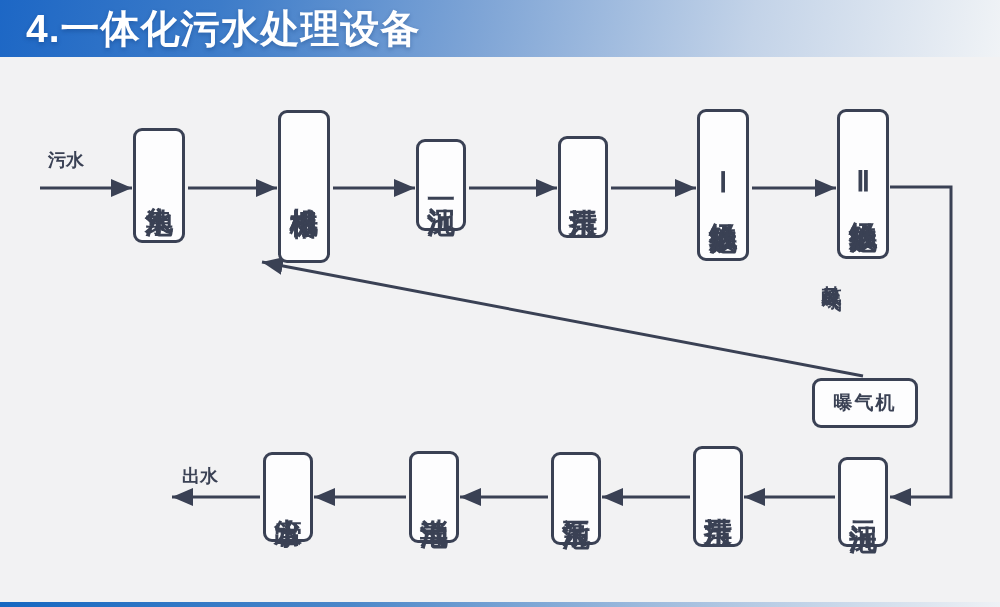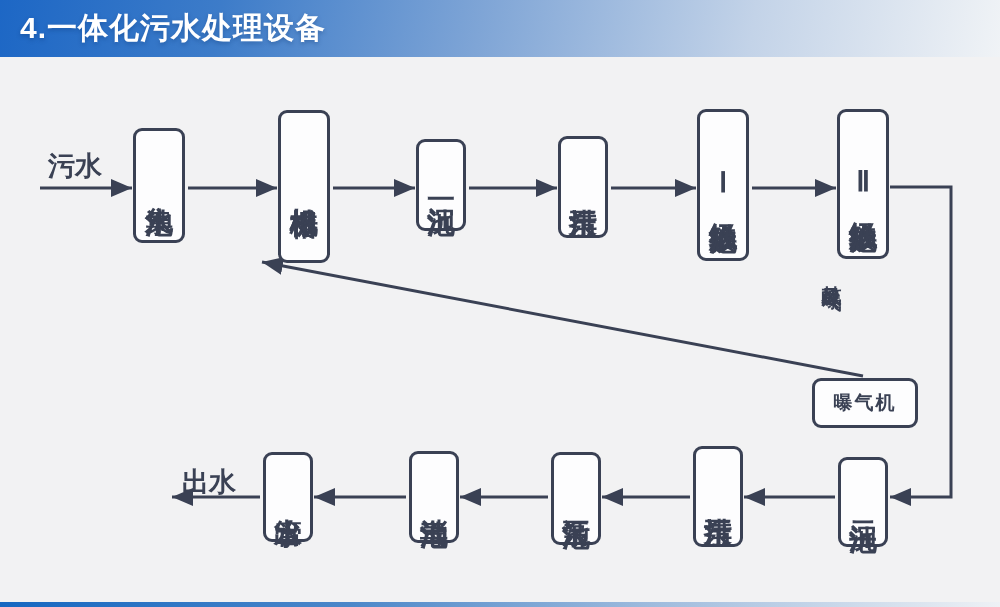--- a/index.html
+++ b/index.html
@@ -17,23 +17,23 @@
     overflow:hidden;
   }
   
   .banner{
     position:absolute;left:0;top:0;width:1000px;height:57px;
     background:linear-gradient(100deg,#1d67c5 0%,#3d7cc9 22%,#7fa5d6 48%,#c3d3e8 75%,#f0f3f6 100%);
     display:flex;align-items:center;
   }
   .banner h1{
     color:#ffffff;
-    font-size:30px;
+    font-size:39px;
     font-weight:bold;
-    padding-left:20px;
+    padding-left:26px;
     letter-spacing:1px;
     text-shadow:0 2px 4px rgba(10,50,110,.35);
     white-space:nowrap;
   }
   
   .bottombar{
     position:absolute;left:0;bottom:0;width:1000px;height:5px;
     background:linear-gradient(to right,#1567c1 0%,#4b87c9 35%,#9ebbdd 65%,#eef1f5 100%);
   }
   
@@ -67,21 +67,21 @@
   #n-secondary {left:838px;top:457px;width:50px;height:90px;}
   #n-pump-bot  {left:693px;top:446px;width:50px;height:101px;}
   #n-sludge    {left:551px;top:452px;width:50px;height:93px;}
   #n-disinfect {left:409px;top:451px;width:50px;height:92px;}
   #n-outpipe   {left:263px;top:452px;width:50px;height:90px;}
   
   .flowlabel{
     position:absolute;z-index:2;
     color:var(--accent);
     font-weight:bold;
-    font-size:27px;
+    font-size:18px;
     white-space:nowrap;
   }
   #lbl-inlet {left:48px;top:148px;}
   #lbl-outlet{left:182px;top:464px;}
   #lbl-aeration{
     left:822px;top:270px;
     writing-mode:vertical-rl;text-orientation:upright;
     font-size:20px;letter-spacing:2px;line-height:1;
   }
 </style>

